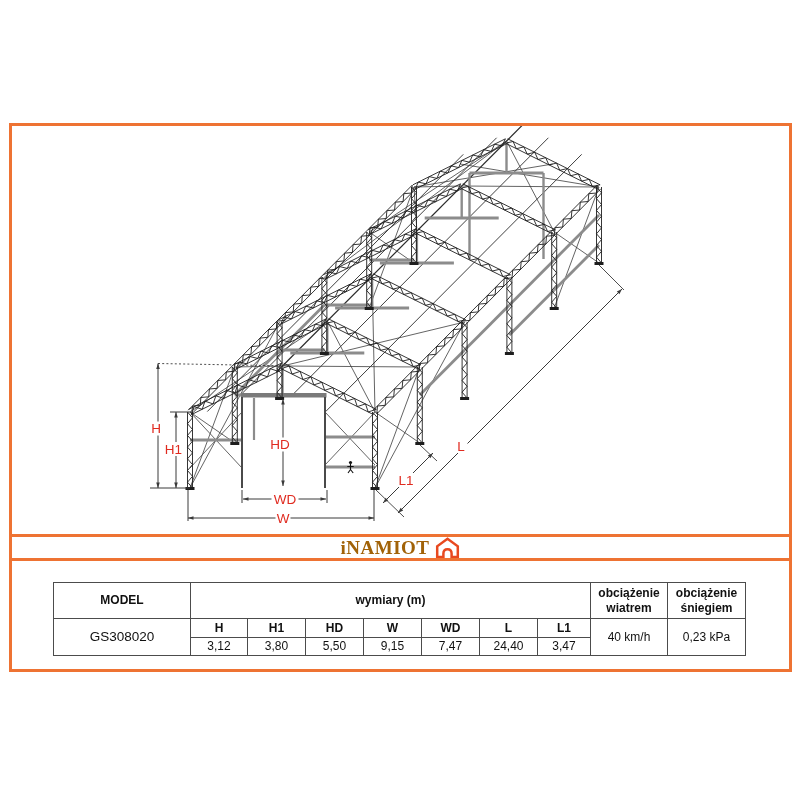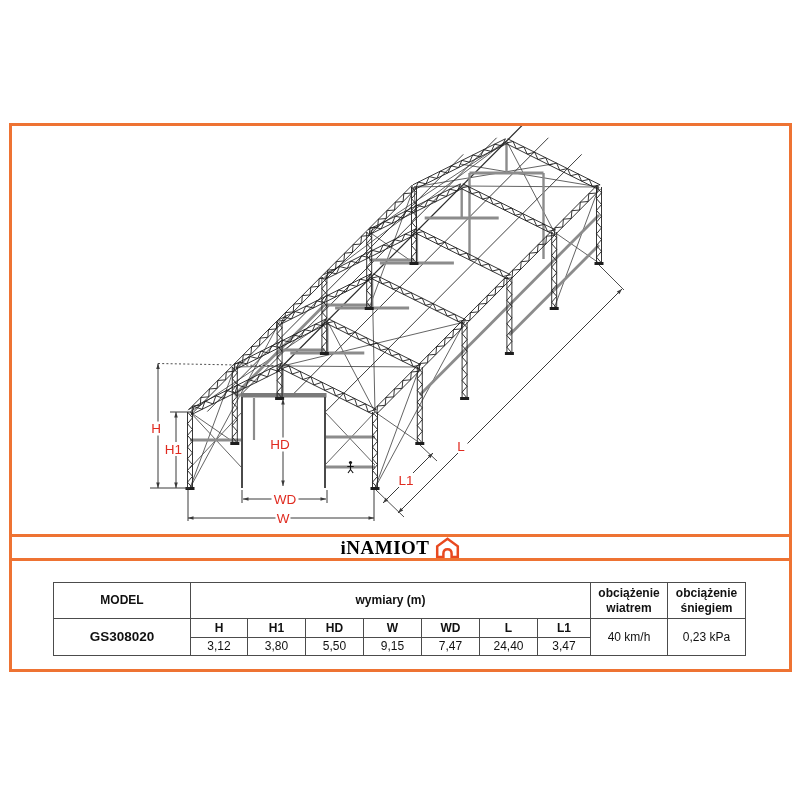--- a/index.html
+++ b/index.html
@@ -5,29 +5,29 @@
   html,body{margin:0;padding:0;background:#ffffff;}
   .canvas{position:relative;width:800px;height:800px;background:#fff;overflow:hidden;
           font-family:"Liberation Sans",sans-serif;}
   .frame{position:absolute;left:9px;top:123px;width:777px;height:543px;
          border:3px solid var(--orange);}
   .drawing{position:relative;width:777px;height:408px;border-bottom:3px solid var(--orange);}
   .drawing svg{position:absolute;left:0;top:0;}
   .logobar{height:21px;border-bottom:3px solid var(--orange);display:flex;
            align-items:center;justify-content:center;}
   .logotext{font-family:"Liberation Serif",serif;font-weight:bold;font-size:19px;
-            color:#000000;letter-spacing:.5px;line-height:1;}
+            color:#a16207;letter-spacing:.5px;line-height:1;}
   .logoicon{margin-left:4px;}
   .tablewrap{position:relative;height:108px;}
   table.spec{position:absolute;left:41px;top:21px;border-collapse:collapse;table-layout:fixed;
              font-size:12px;color:#111;}
   table.spec td,table.spec th{border:1px solid #4c4c4c;text-align:center;vertical-align:middle;
              padding:0;line-height:1.25;}
   th.hdr{font-weight:bold;font-size:12px;}
-  td.model{font-weight:bold;font-size:13.5px;}
+  td.model{font-weight:normal;font-size:13.5px;}
   td.dimh{font-weight:bold;}
   tr.r1{height:36px;} tr.r2{height:19px;} tr.r3{height:18px;}
 </style>
 </head>
 <body>
 
 <div class="canvas">
   <div class="frame">
 
     <div class="drawing">

